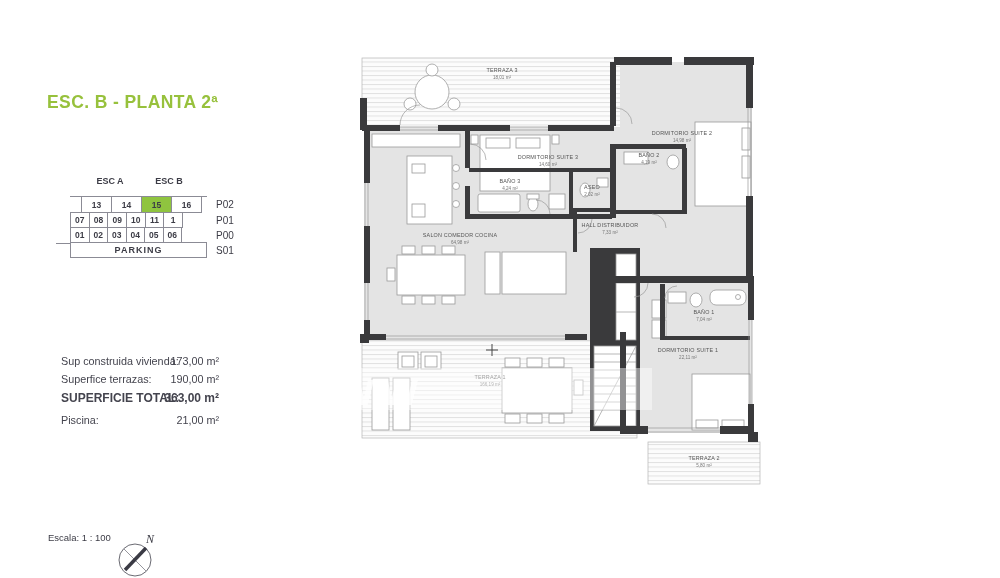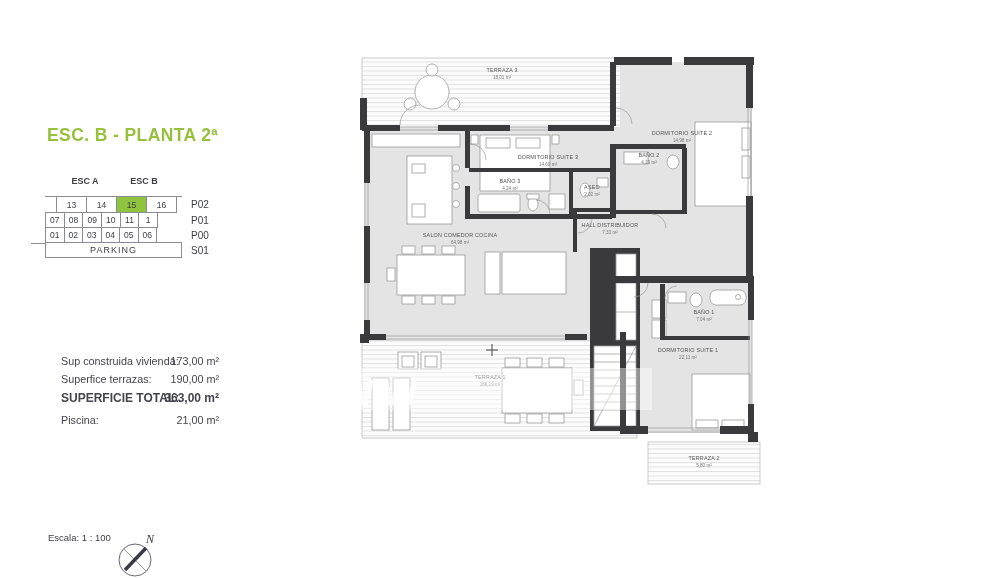--- a/index.html
+++ b/index.html
@@ -1,31 +1,31 @@
 <!DOCTYPE html>
 <html><head>
 <meta charset="utf-8">
 <style>
   html,body{margin:0;padding:0;background:#fff;}
   #page{position:relative;width:1000px;height:578px;background:#fff;overflow:hidden;
         font-family:"Liberation Sans",sans-serif;color:#3c3c46;}
 
   
   .title{position:absolute;left:47px;top:92px;font-size:17.5px;font-weight:bold;
-         color:#97c13c;letter-spacing:.4px;margin-top:33px;}
-
-  
-  .selector{position:absolute;left:31px;top:176px;width:200px;height:95px;font-size:8.5px;}
+         color:#97c13c;letter-spacing:.4px;}
+
+  
+  .selector{position:absolute;left:56px;top:176px;width:200px;height:95px;font-size:8.5px;}
   .esc-label{position:absolute;top:0;transform:translateX(-50%);font-weight:bold;
              font-size:9px;color:#3c3c46;}
   .topline{position:absolute;left:14px;top:20px;width:137px;height:1px;background:#8b8b95;}
   .groundline{position:absolute;left:0;top:67px;width:14px;height:1px;background:#8b8b95;}
   .srow{position:absolute;display:flex;border:1px solid #8b8b95;box-sizing:border-box;background:#fff;}
   .srow .cell{flex:1;display:flex;align-items:center;justify-content:center;
-              border-left:1px solid #8b8b95;font-weight:normal;color:#3c3c46;cursor:pointer;}
+              border-left:1px solid #8b8b95;font-weight:bold;color:#3c3c46;cursor:pointer;}
   .srow .cell:first-child{border-left:none;}
   .srow .cell.sel{background:#8fc43f;}
   .row-p02{left:25px;top:20px;width:121px;height:17px;}
   .row-p01{left:14px;top:36px;width:113px;height:16px;}
   .row-p00{left:14px;top:51px;width:112px;height:16px;}
   .row-s01{left:14px;top:66px;width:137px;height:16px;letter-spacing:1px;}
   .row-s01 .cell{font-size:9px;}
   .flabel{position:absolute;left:160px;height:16px;display:flex;align-items:center;
           font-size:10px;color:#3c3c46;}
 

